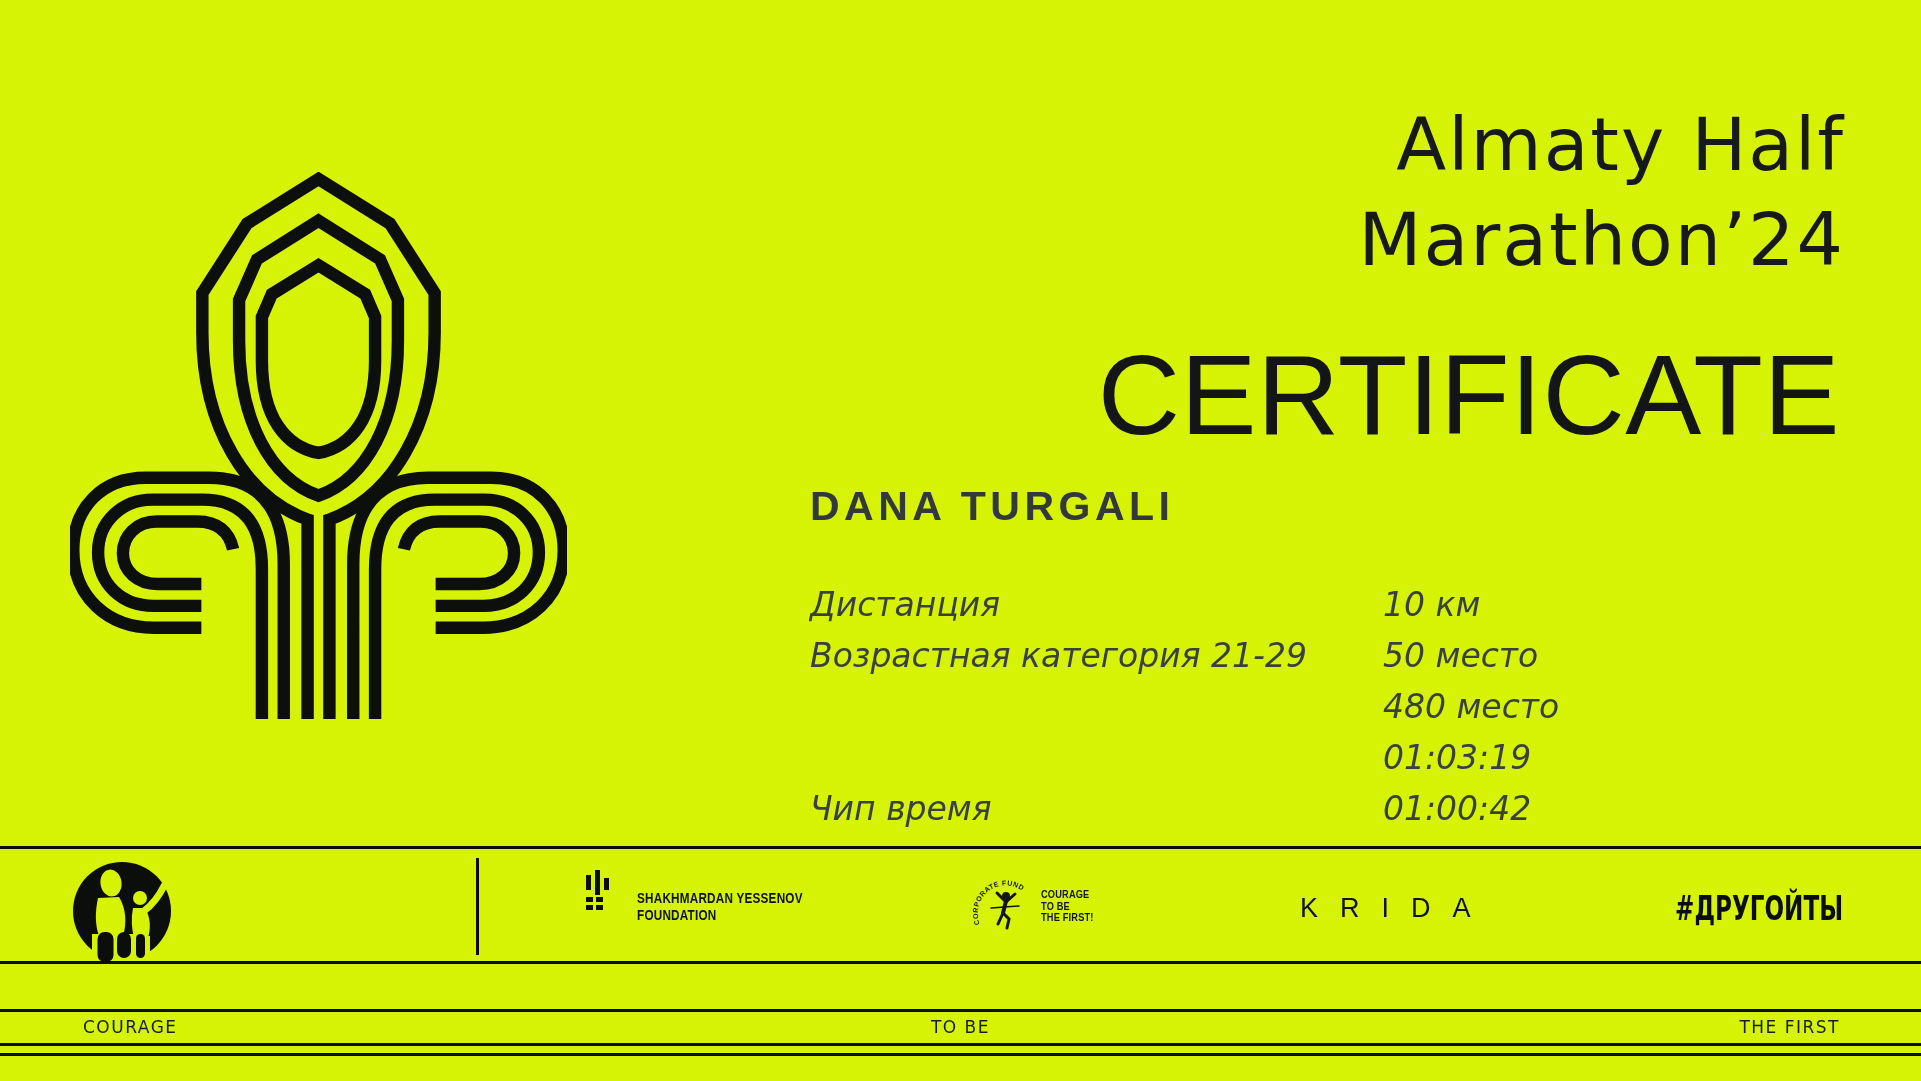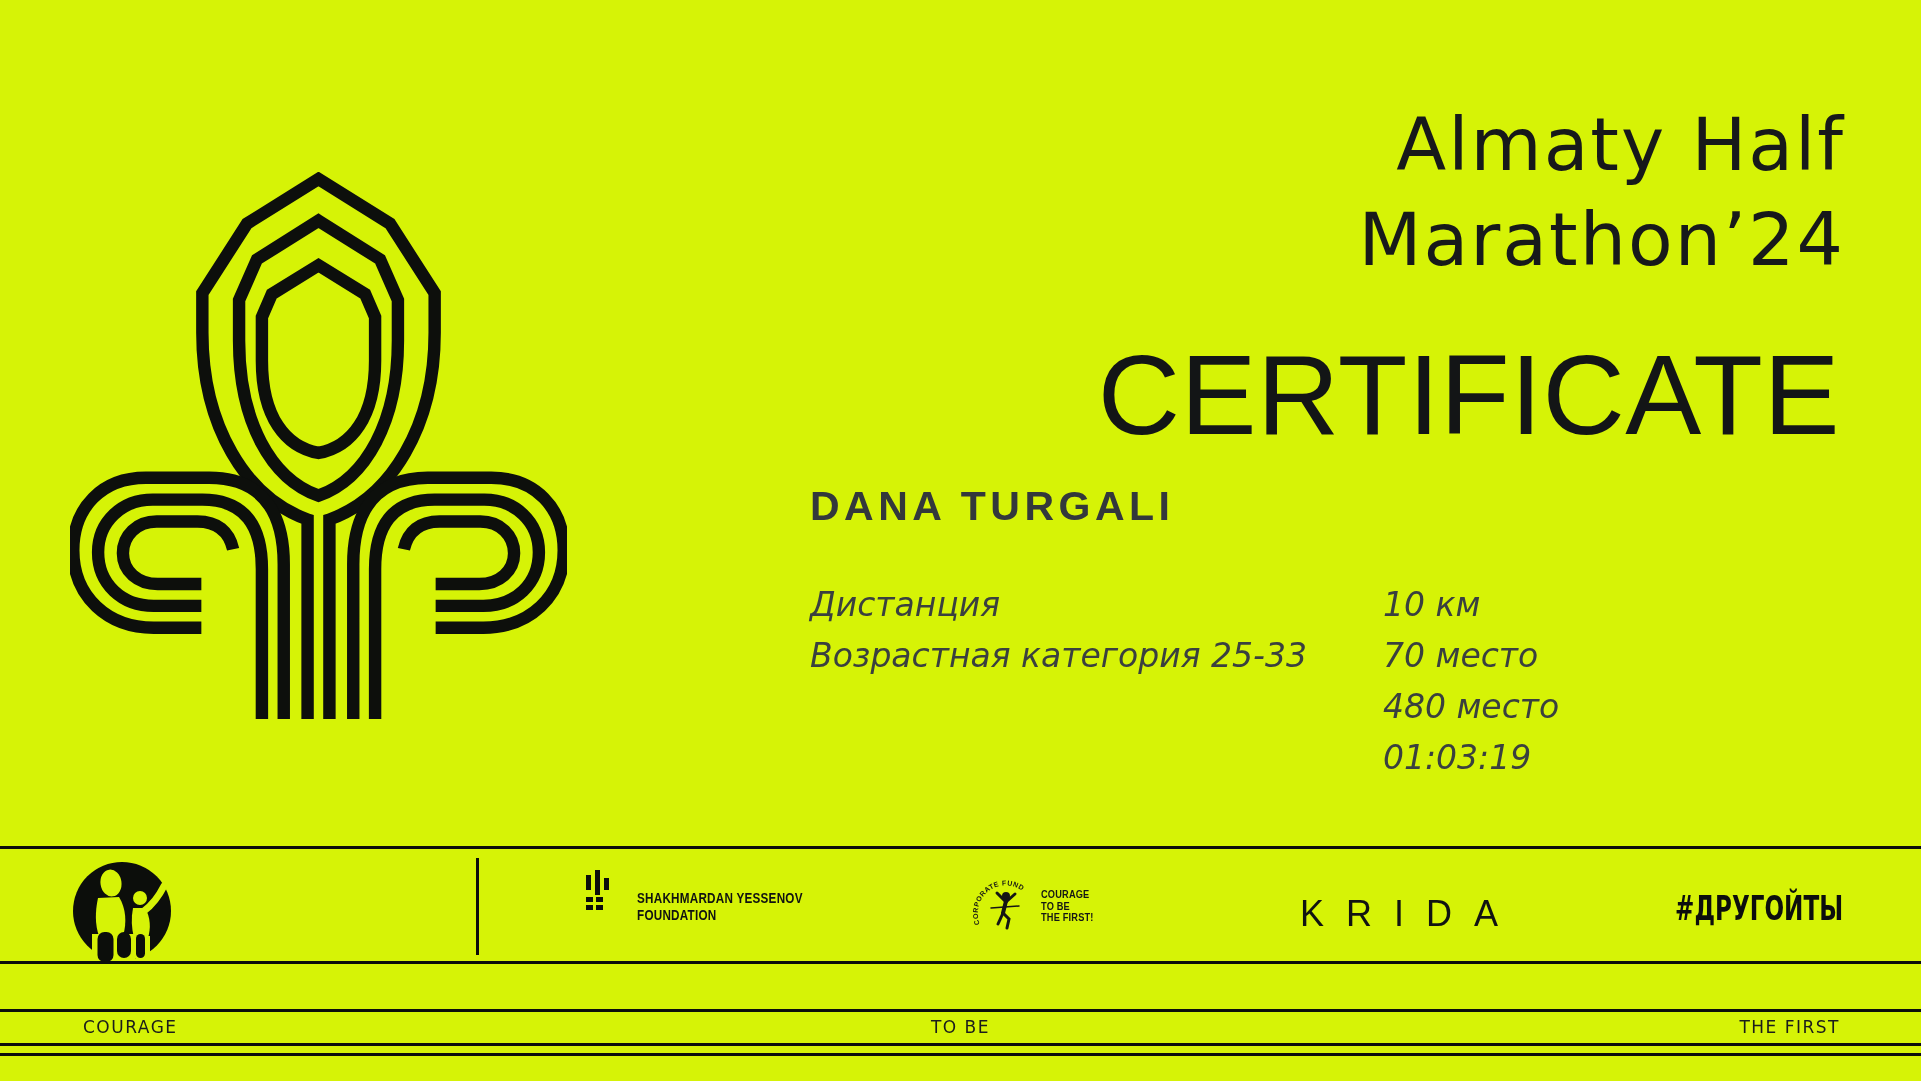--- a/index.html
+++ b/index.html
@@ -45,21 +45,21 @@
     left:637px;top:889px;font-size:15px;font-weight:700;line-height:17px;
     letter-spacing:0.3px;color:#101211;transform:scaleX(0.78);
     transform-origin:left center;white-space:nowrap;
   }
   .fund-text{
     left:1041px;top:889px;font-size:10.5px;font-weight:700;line-height:11.5px;
     letter-spacing:0.2px;color:#141615;transform:scaleX(0.88);
     transform-origin:left center;white-space:nowrap;
   }
   .krida-word{
-    left:1300px;top:893px;font-size:36px;font-weight:400;
+    left:1300px;top:893px;font-size:27px;font-weight:400;
     letter-spacing:22px;color:#111312;white-space:nowrap;
   }
   .hashtag-word{
     right:78px;top:889px;
     font-family:"DejaVu Sans", sans-serif;
     font-size:33px;font-weight:700;color:#0c0e0d;
     transform:scaleX(0.70);transform-origin:right center;white-space:nowrap;
   }
   
   .strip-text{
@@ -97,28 +97,32 @@
 
   <div class="abs participant-name">DANA TURGALI</div>
 
   <div class="abs certificate-word">CERTIFICATE</div>
 
   <div class="abs result-row" style="top:585px">
     <span>Дистанция</span>
     <span class="val">10 км</span>
   </div>
   <div class="abs result-row" style="top:636px">
-    <span>Возрастная категория 25-33</span>
-    <span class="val">70 место</span>
+    <span>Возрастная категория 21-29</span>
+    <span class="val">50 место</span>
   </div>
   <div class="abs result-row" style="top:687px">
     <span class="val">480 место</span>
   </div>
   <div class="abs result-row" style="top:738px">
     <span class="val">01:03:19</span>
+  </div>
+  <div class="abs result-row" style="top:789px">
+    <span>Чип время</span>
+    <span class="val">01:00:42</span>
   </div>
 
   <div class="abs hline" style="top:846px;height:3px;"></div>
   <div class="abs hline" style="top:961px;height:3px;"></div>
 
   <svg class="abs" style="left:73px;top:862px;" width="98" height="100" viewBox="0 0 98 100">
     <circle cx="49" cy="49" r="49" fill="#0c0e0b"></circle>
     <ellipse cx="38" cy="21" rx="10.5" ry="13.5" fill="#d6f306" transform="rotate(-8 38 21)"></ellipse>
     <path d="M 25 36 C 22 50 22 63 26 74 L 50 74 C 54 61 53 46 46 35 Z" fill="#d6f306"></path>
     <rect x="19" y="72" width="43" height="26" fill="#d6f306"></rect>

